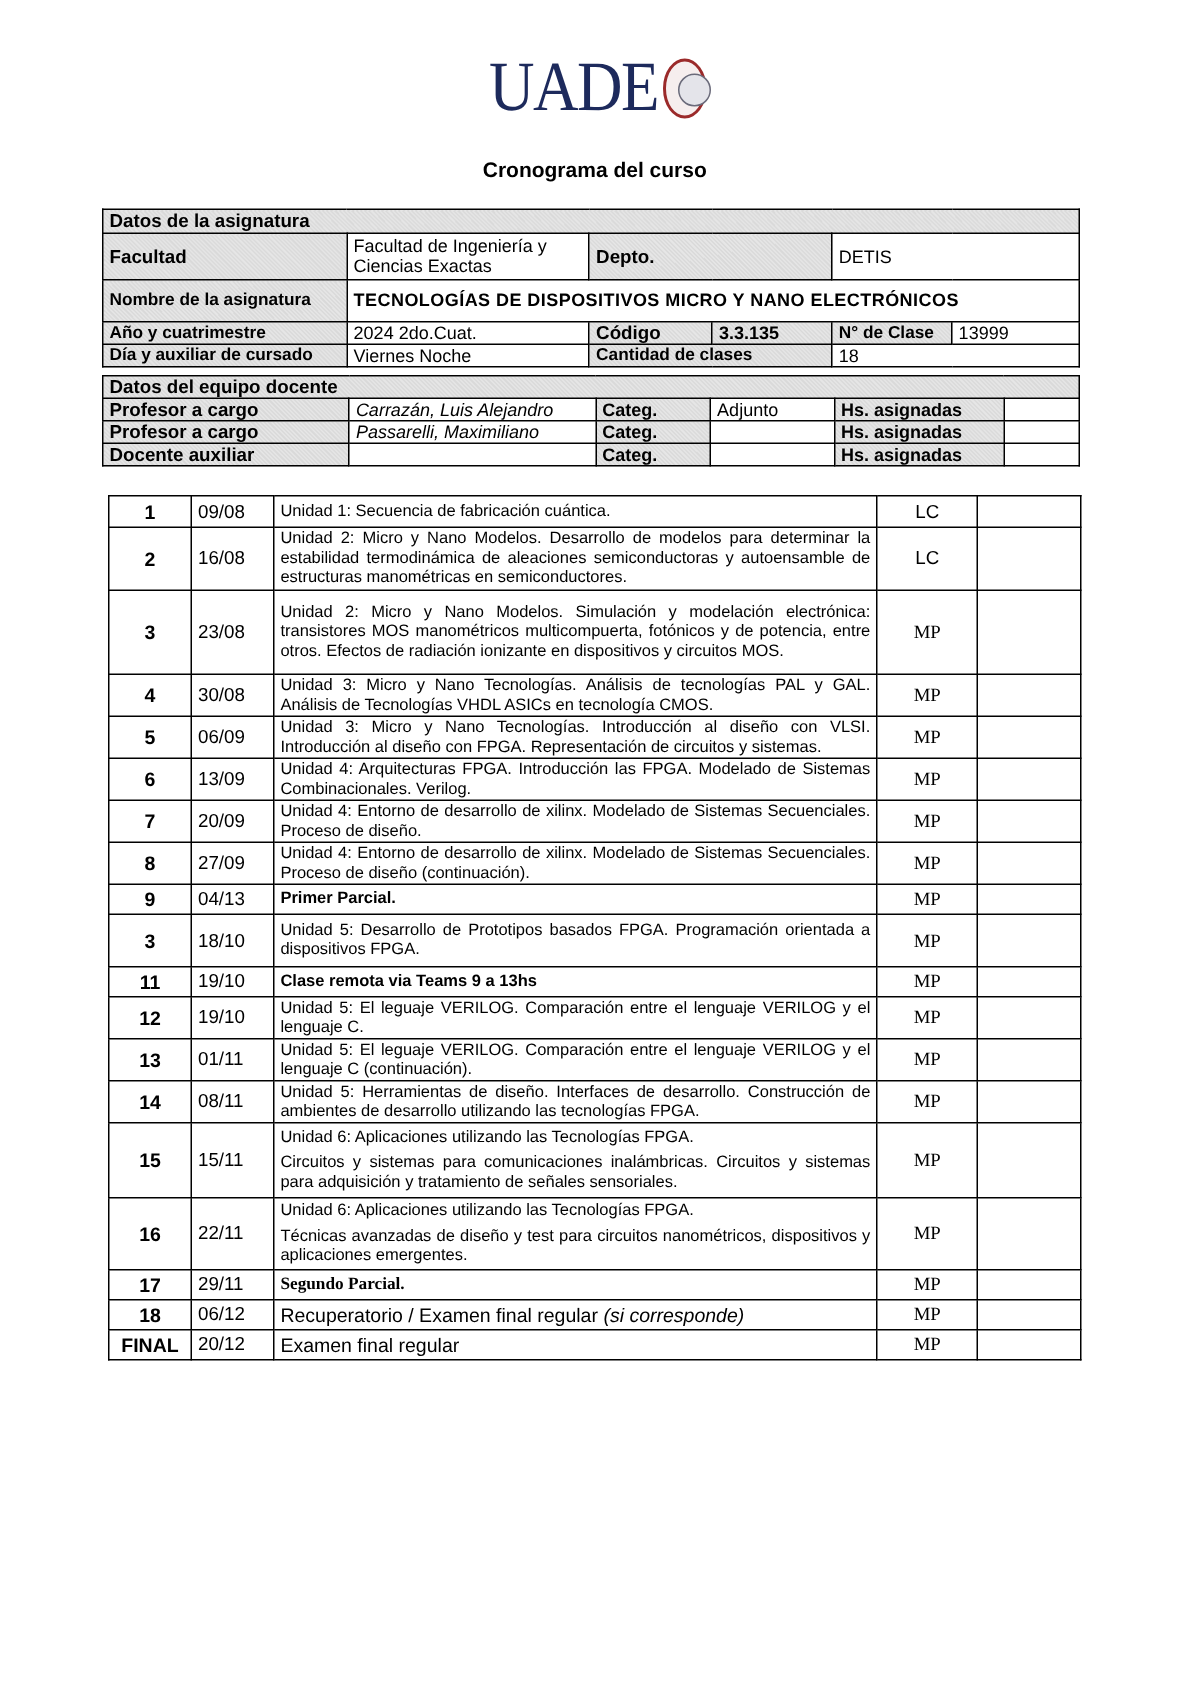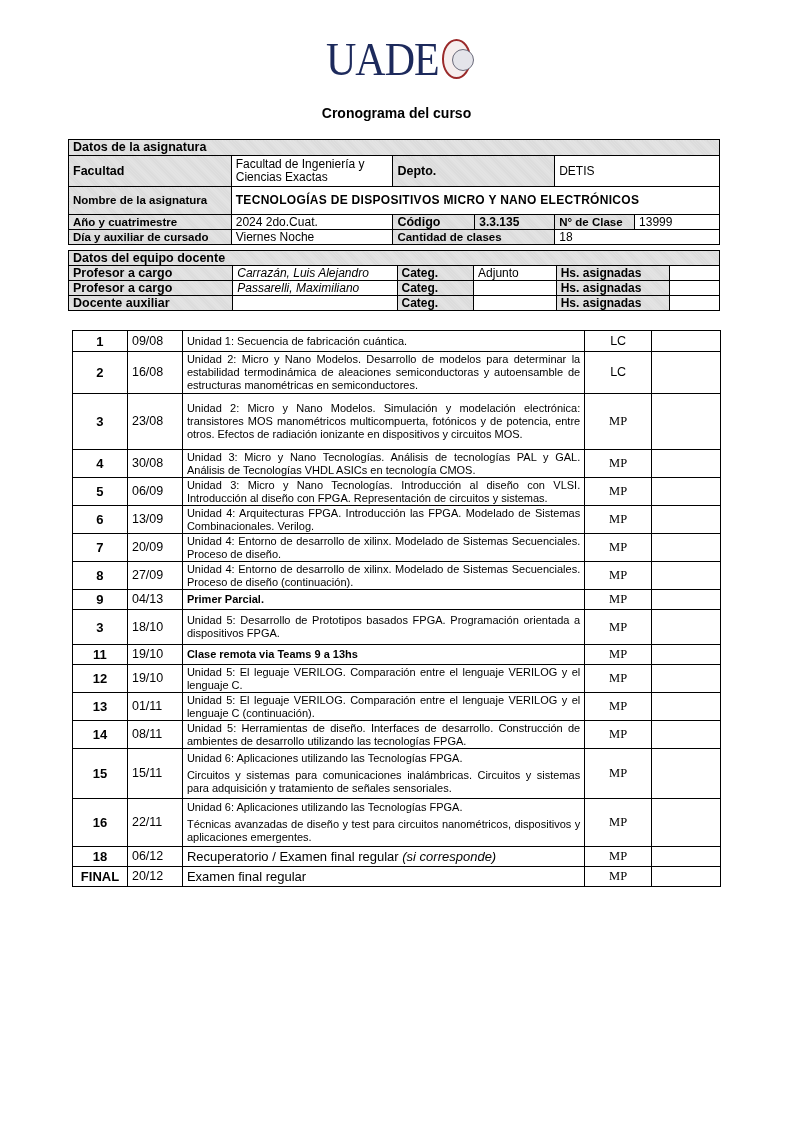--- a/index.html
+++ b/index.html
@@ -247,20 +247,27 @@
     <td class="clase">16</td>
     <td class="fecha">22/11</td>
     <td class="cont">
       <span>Unidad 6: Aplicaciones utilizando las Tecnologías FPGA.</span>
       <span class="p2">Técnicas avanzadas de diseño y test para circuitos nanométricos, dispositivos y aplicaciones emergentes.</span>
     </td>
     <td class="prof">MP</td>
     <td></td>
   </tr>
   <tr style="height:20px">
+    <td class="clase">17</td>
+    <td class="fecha">29/11</td>
+    <td class="cont b" style="font-family:'Liberation Serif',serif;font-size:11.5px">Segundo Parcial.</td>
+    <td class="prof">MP</td>
+    <td></td>
+  </tr>
+  <tr style="height:20px">
     <td class="clase">18</td>
     <td class="fecha">06/12</td>
     <td class="cont" style="font-size:13px"><span>Recuperatorio / Examen final regular </span><span class="it">(si corresponde)</span></td>
     <td class="prof">MP</td>
     <td></td>
   </tr>
   <tr style="height:20px">
     <td class="clase">FINAL</td>
     <td class="fecha">20/12</td>
     <td class="cont" style="font-size:13px">Examen final regular</td>

